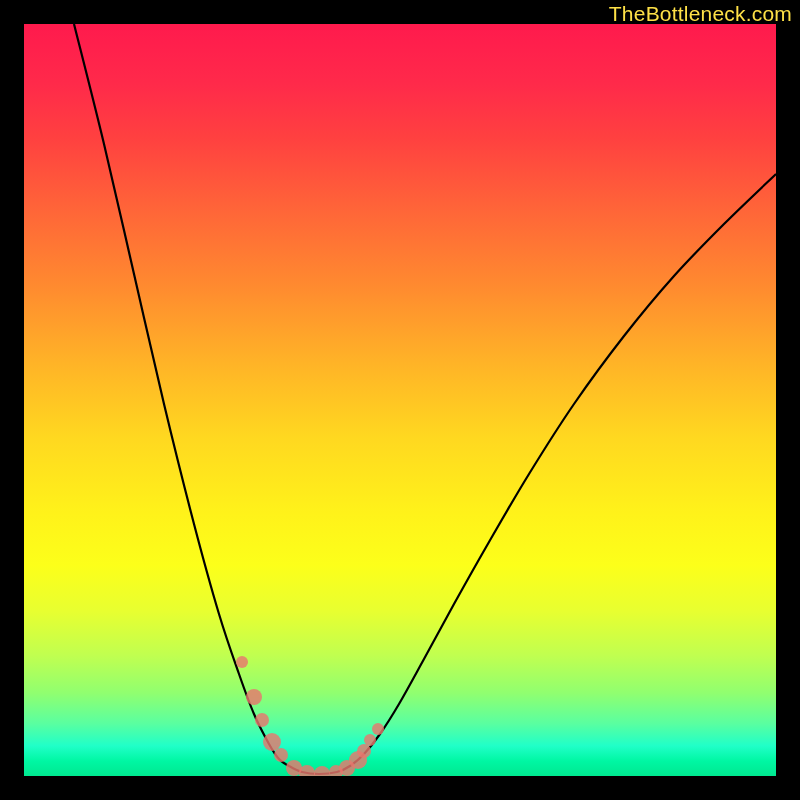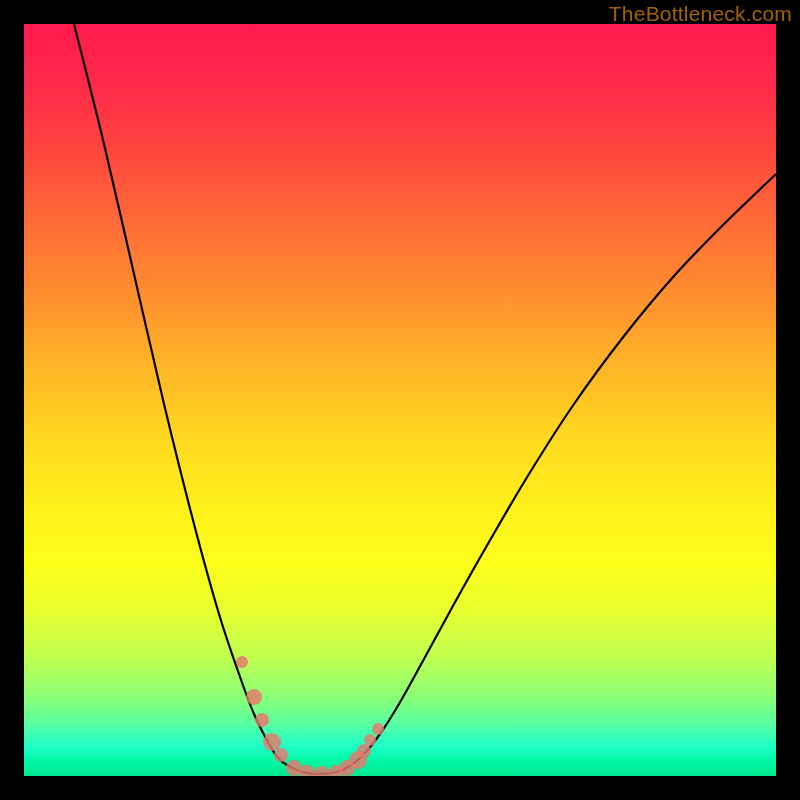--- a/index.html
+++ b/index.html
@@ -43,21 +43,21 @@
       #00f7a3 98%,
       #00e890 100%
     );
   }
   .watermark {
     position: absolute;
     top: 2px;
     right: 8px;
     font-family: Arial, Helvetica, sans-serif;
     font-size: 21px;
-    color: #a16207;
+    color: #fde047;
     font-weight: 500;
     letter-spacing: 0.2px;
   }
   svg.curve {
     position: absolute;
     left: 0;
     top: 0;
     width: 752px;
     height: 752px;
   }

